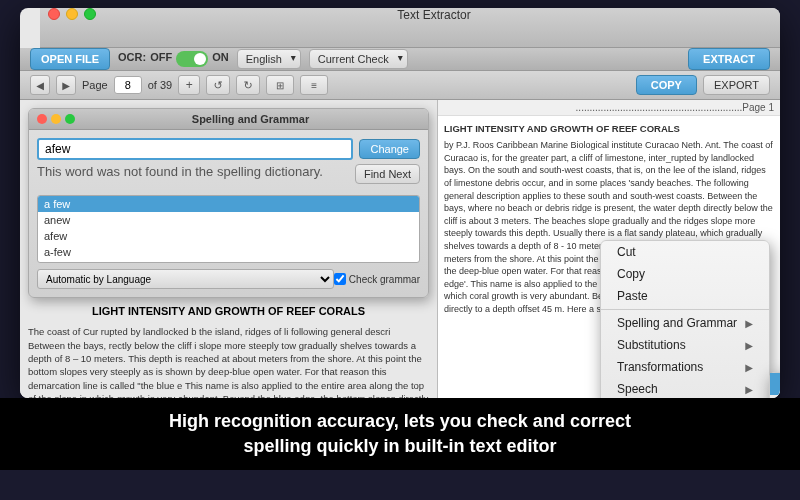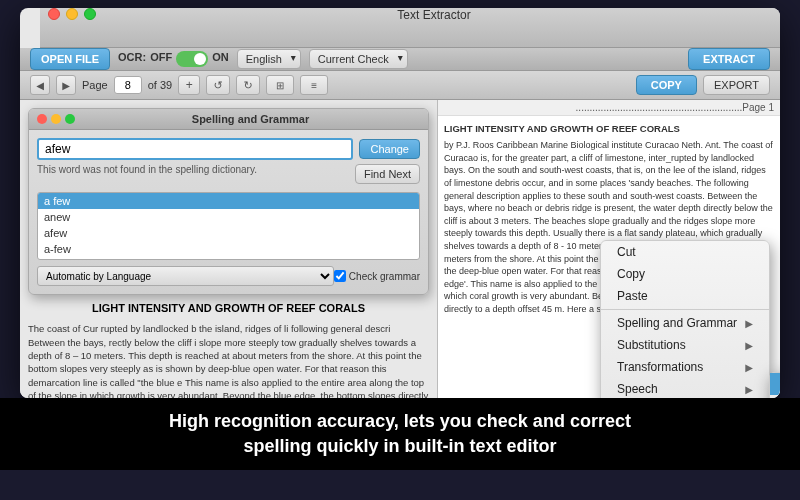--- a/index.html
+++ b/index.html
@@ -301,21 +301,21 @@
       background: linear-gradient(to bottom, #6eb8e8, #4a9fd4);
       color: white;
       border: 1px solid #3a85b0;
       border-radius: 4px;
       padding: 3px 10px;
       font-size: 11px;
       cursor: pointer;
       white-space: nowrap;
     }
     .spell-msg {
-      font-size: 10px;
+      font-size: 13px;
       color: #555;
       margin-bottom: 12px;
     }
     .btn-find-next {
       background: linear-gradient(to bottom, #f0f0f0, #d8d8d8);
       border: 1px solid #aaa;
       border-radius: 4px;
       padding: 3px 8px;
       font-size: 11px;
       cursor: pointer;

